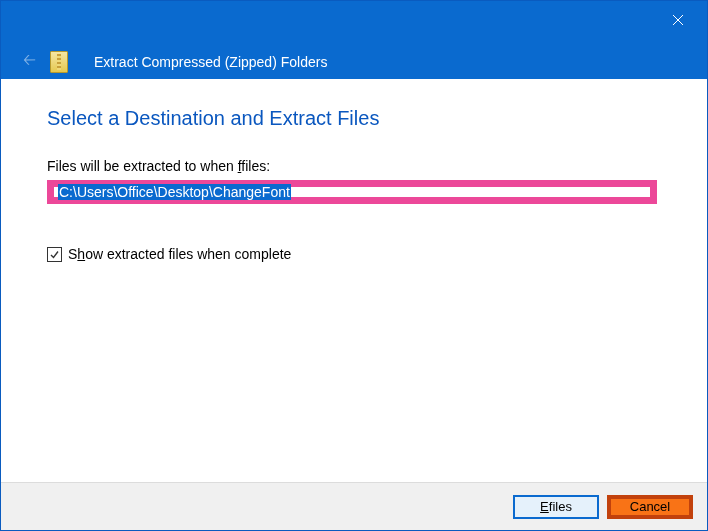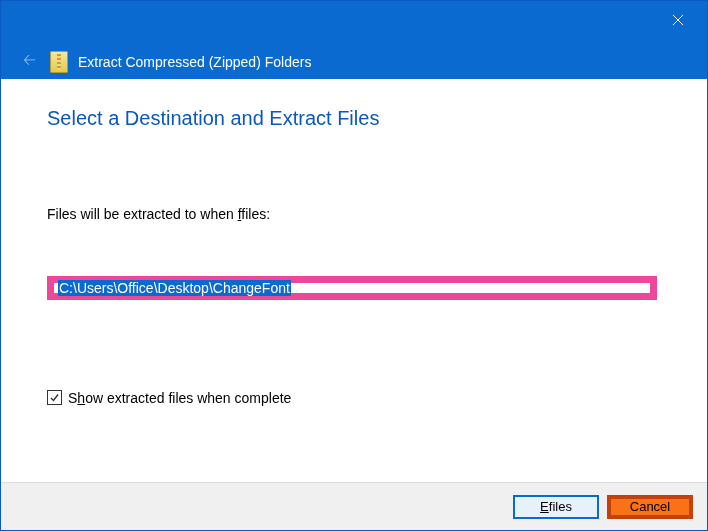--- a/index.html
+++ b/index.html
@@ -67,28 +67,28 @@
       bottom: 2px;
       width: 4px;
       transform: translateX(-50%);
       background: repeating-linear-gradient(
         to bottom, #c9a13a 0 2px, #f0d977 2px 4px
       );
     }
     .title-text {
       font-size: 14px;
       color: #fff;
+      margin-left: 16px;
     }
     .content {
       flex: 1;
       background: #fff;
       padding: 28px 46px 20px 46px;
       display: flex;
       flex-direction: column;
-      gap: 48px;
     }
     .heading {
       color: #0a57bf;
       font-size: 20px;
       font-weight: 400;
       margin-bottom: 28px;
     }
     .label {
       font-size: 14px;
       color: #000;
@@ -108,21 +108,21 @@
       background: #0a6acf;
       color: #fff;
       font-size: 14px;
       padding: 0 1px;
       white-space: nowrap;
       font-family: "Segoe UI", Tahoma, sans-serif;
     }
     .checkbox-row {
       margin-top: 34px;
       display: flex;
-      align-items: flex-start;
+      align-items: flex-end;
       gap: 6px;
       font-size: 14px;
     }
     .checkbox {
       width: 15px;
       height: 15px;
       border: 1px solid #333;
       display: flex;
       align-items: center;
       justify-content: center;

